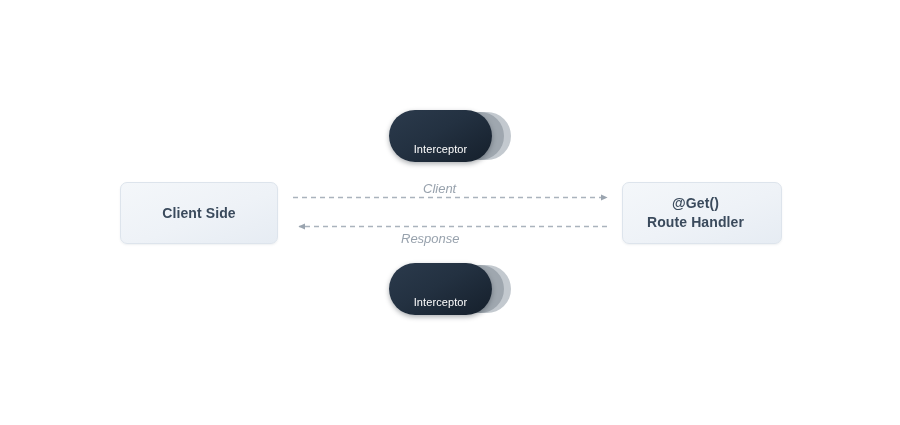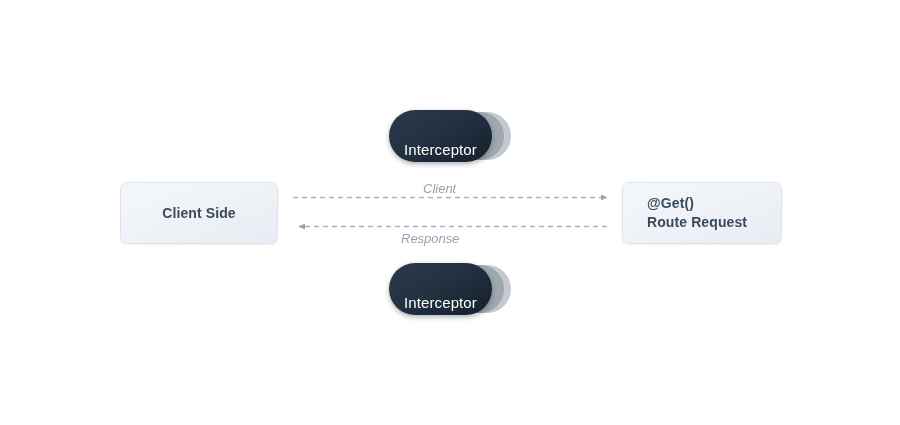--- a/index.html
+++ b/index.html
@@ -51,21 +51,21 @@
     height: 52px;
     border-radius: 26px;
     background: linear-gradient(150deg, #2b3a4c 0%, #233141 45%, #151f2b 100%);
     box-shadow: 0 2px 5px rgba(20,28,38,0.35);
     display: flex;
     align-items: center;
     justify-content: center;
   }
   .pill-label {
     color: #ffffff;
-    font-size: 15px;
+    font-size: 11px;
     letter-spacing: 0.1px;
     line-height: 1;
     white-space: nowrap;
     margin-top: 27px;
   }
 
   
   .node-box {
     position: absolute;
     box-sizing: border-box;
@@ -96,20 +96,21 @@
     font-size: 14px;
     font-weight: 600;
     letter-spacing: 0.1px;
     line-height: 1;
     white-space: nowrap;
   }
   .box-text-stack {
     display: flex;
     flex-direction: column;
     gap: 2px;
+    text-align: center;
   }
   .box-text-stack .line {
     color: #3a4a5c;
     font-size: 14px;
     font-weight: 600;
     letter-spacing: 0.1px;
     line-height: 1.18;
     white-space: nowrap;
   }
 
@@ -157,21 +158,21 @@
 
   <div class="flow-label label-response">Response</div>
 
   <div class="node-box box-client">
     <span class="box-text">Client Side</span>
   </div>
 
   <div class="node-box box-handler">
     <div class="box-text-stack">
       <span class="line">@Get()</span>
-      <span class="line">Route Request</span>
+      <span class="line">Route Handler</span>
     </div>
   </div>
 
   <div class="pill-group pill-top">
     <div class="pill-shadow pill-shadow-far"></div>
     <div class="pill-shadow pill-shadow-near"></div>
     <div class="pill-main">
       <span class="pill-label">Interceptor</span>
     </div>
   </div>

